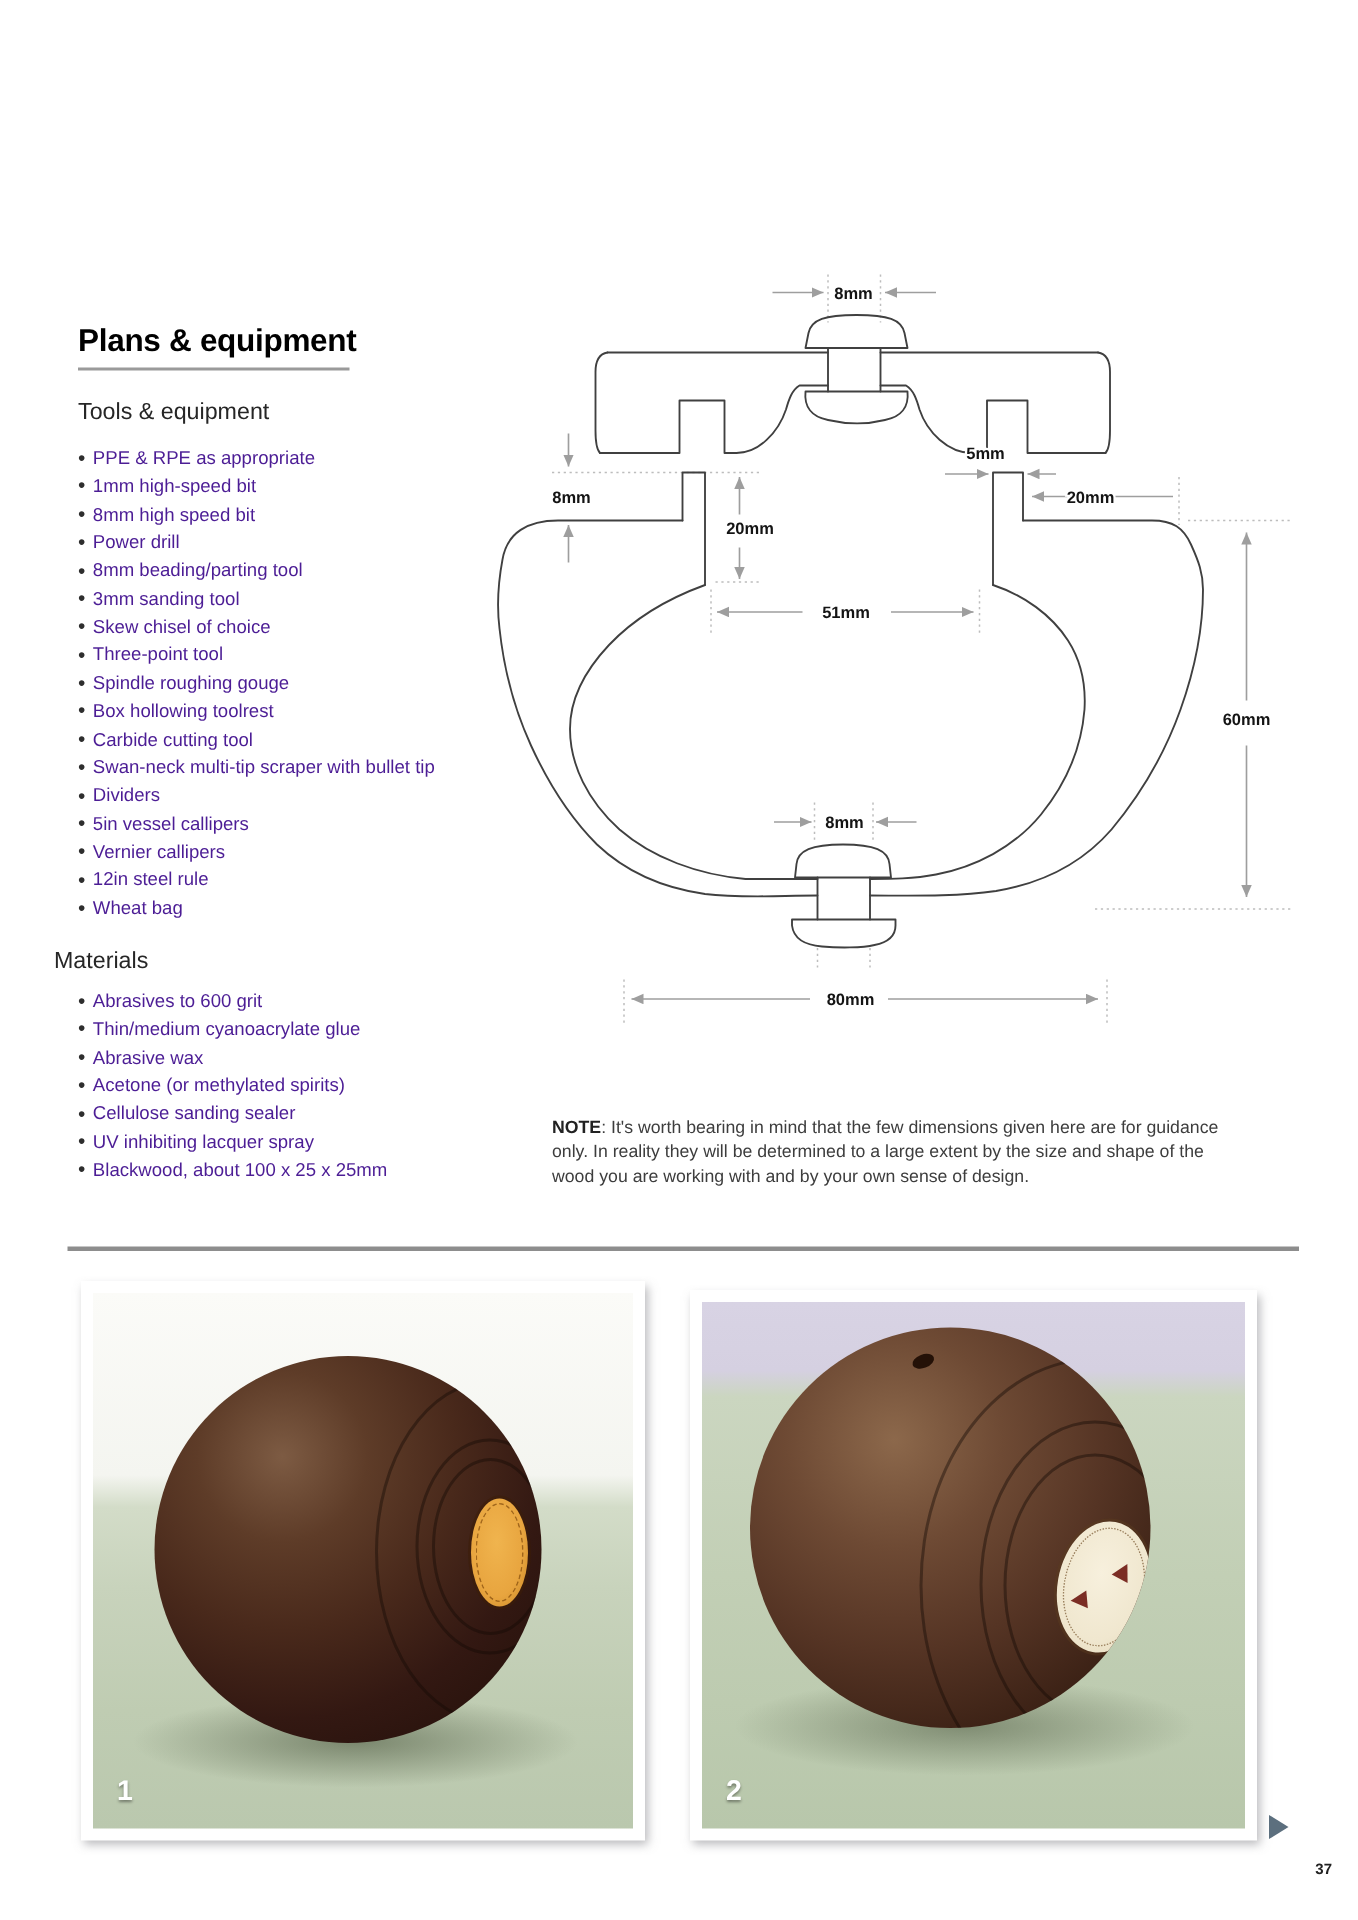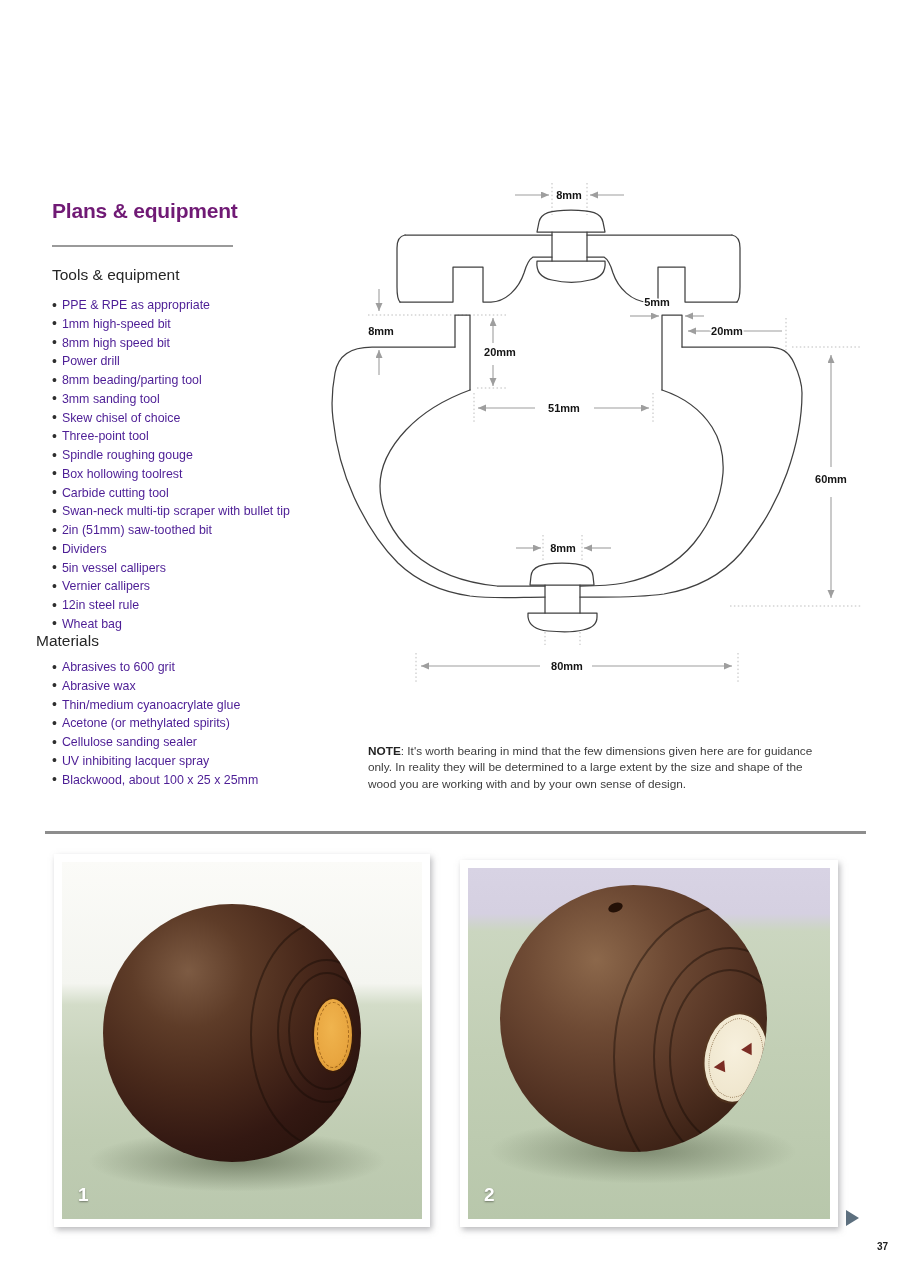--- a/index.html
+++ b/index.html
@@ -1,19 +1,19 @@
 <!DOCTYPE html>
 <html><head>
 <meta charset="utf-8">
 <style>
   html,body{margin:0;padding:0;background:#ffffff;}
   .page{position:relative;width:905px;height:1280px;background:#ffffff;overflow:hidden;
         font-family:"Liberation Sans",sans-serif;color:#333;}
   
-  .h1{position:absolute;left:52px;top:199px;font-size:21px;font-weight:bold;color:#701a75;letter-spacing:-0.2px;}
+  .h1{position:absolute;left:52px;top:216px;font-size:21px;font-weight:bold;color:#000000;letter-spacing:-0.2px;}
   .h1-rule{position:absolute;left:52px;top:245px;width:181px;height:2px;background:#9a9a9a;}
   .h2{position:absolute;font-size:15.5px;font-weight:normal;color:#262626;}
   .h2.tools{left:52px;top:266px;}
   .h2.materials{left:36px;top:632px;}
   ul.blist{position:absolute;left:52px;margin:0;padding:0;list-style:none;width:305px;}
   ul.blist.tools{top:296px;}
   ul.blist.materials{top:658px;}
   ul.blist li{font-size:12.4px;line-height:17.75px;color:#4c1d95;white-space:nowrap;}
   ul.blist li::before{content:"\2022";font-size:14px;margin-right:5px;position:relative;top:0.5px;color:#2e2e2e;}
   
@@ -78,33 +78,32 @@
       <li><span>8mm high speed bit</span></li>
       <li><span>Power drill</span></li>
       <li><span>8mm beading/parting tool</span></li>
       <li><span>3mm sanding tool</span></li>
       <li><span>Skew chisel of choice</span></li>
       <li><span>Three-point tool</span></li>
       <li><span>Spindle roughing gouge</span></li>
       <li><span>Box hollowing toolrest</span></li>
       <li><span>Carbide cutting tool</span></li>
       <li><span>Swan-neck multi-tip scraper with bullet tip</span></li>
-      <li><span>2in (51mm) saw-toothed bit</span></li>
       <li><span>Dividers</span></li>
       <li><span>5in vessel callipers</span></li>
       <li><span>Vernier callipers</span></li>
       <li><span>12in steel rule</span></li>
       <li><span>Wheat bag</span></li>
     </ul>
 
   <div class="h2 materials">Materials</div>
   <ul class="blist materials">
       <li><span>Abrasives to 600 grit</span></li>
+      <li><span>Thin/medium cyanoacrylate glue</span></li>
       <li><span>Abrasive wax</span></li>
-      <li><span>Thin/medium cyanoacrylate glue</span></li>
       <li><span>Acetone (or methylated spirits)</span></li>
       <li><span>Cellulose sanding sealer</span></li>
       <li><span>UV inhibiting lacquer spray</span></li>
       <li><span>Blackwood, about 100 x 25 x 25mm</span></li>
     </ul>
 
   <svg class="diagram" viewBox="0 0 545 530">
     <defs>
       <marker id="arw" markerWidth="9" markerHeight="8" refX="8" refY="3.5" orient="auto" markerUnits="userSpaceOnUse">
         <path d="M0,0 L8,3.5 L0,7 Z" fill="#9e9e9e"></path>

